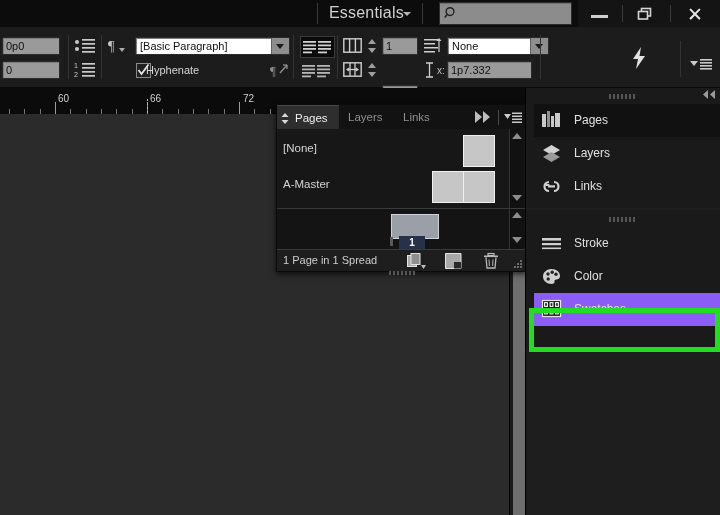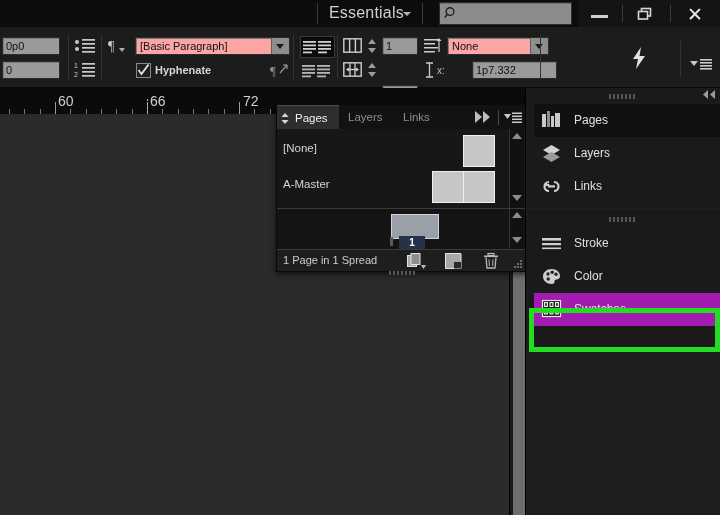--- a/index.html
+++ b/index.html
@@ -104,21 +104,21 @@
     color: #111;
     font-size: 11px;
     line-height: 16px;
     padding: 0 3px;
     box-sizing: border-box;
     overflow: hidden;
     white-space: nowrap;
   }
   .combo {
     position: absolute;
-    background: #fca5a5;
+    background: #ffffff;
     border: 1px solid #2a2a2a;
     box-shadow: inset 1px 1px 0 #7c7c7c;
     color: #111;
     font-size: 11px;
     line-height: 16px;
     box-sizing: border-box;
     white-space: nowrap;
     overflow: hidden;
   }
   .combo .txt { position: absolute; left: 4px; top: 0; }
@@ -167,21 +167,21 @@
     width: 525px; height: 26px;
     background: #0b0b0b;
     border-bottom: 1px solid #3c3c3c;
     overflow: hidden;
   }
   .rtick { position: absolute; bottom: 0; width: 1px; background: #787878; }
   .rtick.major { height: 12px; background: #9a9a9a; }
   .rtick.minor { height: 5px; }
   .rlabel {
     position: absolute; top: 5px;
-    font-size: 14px; color: #d0d0d0;
+    font-size: 10px; color: #d0d0d0;
   }
   .guide-dot {
     position: absolute; top: 11px; width: 1px; height: 15px;
     background: linear-gradient(to bottom, #d4a7d4 0 2px, transparent 2px 4px);
     background-size: 1px 4px;
   }
 
   
   .canvas {
     position: absolute; left: 0; top: 114px;
@@ -341,21 +341,21 @@
   .dock-grip {
     position: absolute; left: 83px;
     width: 26px; height: 5px;
     background: repeating-linear-gradient(90deg,#555 0 2px,#1a1a1a 2px 4px);
   }
   .dock-item {
     position: absolute; left: 8px;
     width: 187px; height: 33px;
   }
   .dock-item.sel { background: #111; }
-  .dock-item.hl  { background: #a21caf; }
+  .dock-item.hl  { background: #8b5cf6; }
   .di-icon {
     position: absolute; left: 8px; top: 7px;
     width: 19px; height: 19px;
   }
   .di-label {
     position: absolute; left: 40px; top: 9px;
     font-size: 12px; color: #e0e0e0;
   }
   .highlight-box {
     position: absolute;
@@ -445,21 +445,21 @@
     <div class="combo" style="left:135px;top:10px;width:155px;height:18px;">
       <span class="txt">[Basic Paragraph]</span>
       <span class="dd"></span>
     </div>
 
     <span class="checkbox" style="left:136px;top:36px;">
       <svg width="13" height="13" viewBox="0 0 13 13">
         <polyline points="1.5,6 4.5,10 11.5,0.5" fill="none" stroke="#e6e6e6" stroke-width="1.8"></polyline>
       </svg>
     </span>
-    <span class="cb-label" style="left:155px;top:37px;font-weight:bold;">Hyphenate</span>
+    <span class="cb-label" style="left:146px;top:37px;">Hyphenate</span>
 
     <span class="icobtn" style="left:270px;top:36px;">
       <svg width="20" height="14" viewBox="0 0 20 14">
         <text x="0" y="12" font-size="13" fill="#8f8f8f" font-family="Liberation Serif">¶</text>
         <line x1="10" y1="10" x2="17" y2="2" stroke="#8f8f8f" stroke-width="1.3"></line>
         <line x1="13" y1="2" x2="17" y2="2" stroke="#8f8f8f" stroke-width="1.3"></line>
         <line x1="17" y1="2" x2="17" y2="6" stroke="#8f8f8f" stroke-width="1.3"></line>
       </svg>
     </span>
 
@@ -541,21 +541,21 @@
       <span class="txt">None</span>
       <span class="dd"></span>
     </div>
 
     <span class="icobtn" style="left:424px;top:35px;">
       <svg width="11" height="16" viewBox="0 0 11 16">
         <path d="M2 1 L9 1 M5.5 1 L5.5 15 M2 15 L9 15" stroke="#cfcfcf" stroke-width="1.3" fill="none"></path>
       </svg>
     </span>
     <span class="cb-label" style="left:437px;top:38px;font-size:10px;color:#bfbfbf;">x:</span>
-    <div class="field" style="left:472px;top:34px;width:85px;height:18px;">1p7.332</div>
+    <div class="field" style="left:447px;top:34px;width:85px;height:18px;">1p7.332</div>
 
     <div class="cb-sep" style="left:540px;"></div>
 
     <span class="icobtn" style="left:632px;top:20px;">
       <svg width="14" height="22" viewBox="0 0 14 22">
         <polygon points="9,0 1,12 6,12 4,22 13,9 7.5,9" fill="#e2e2e2"></polygon>
       </svg>
     </span>
     <div class="cb-sep" style="left:680px;top:14px;height:36px;"></div>
     <span class="icobtn" style="left:690px;top:31px;">

